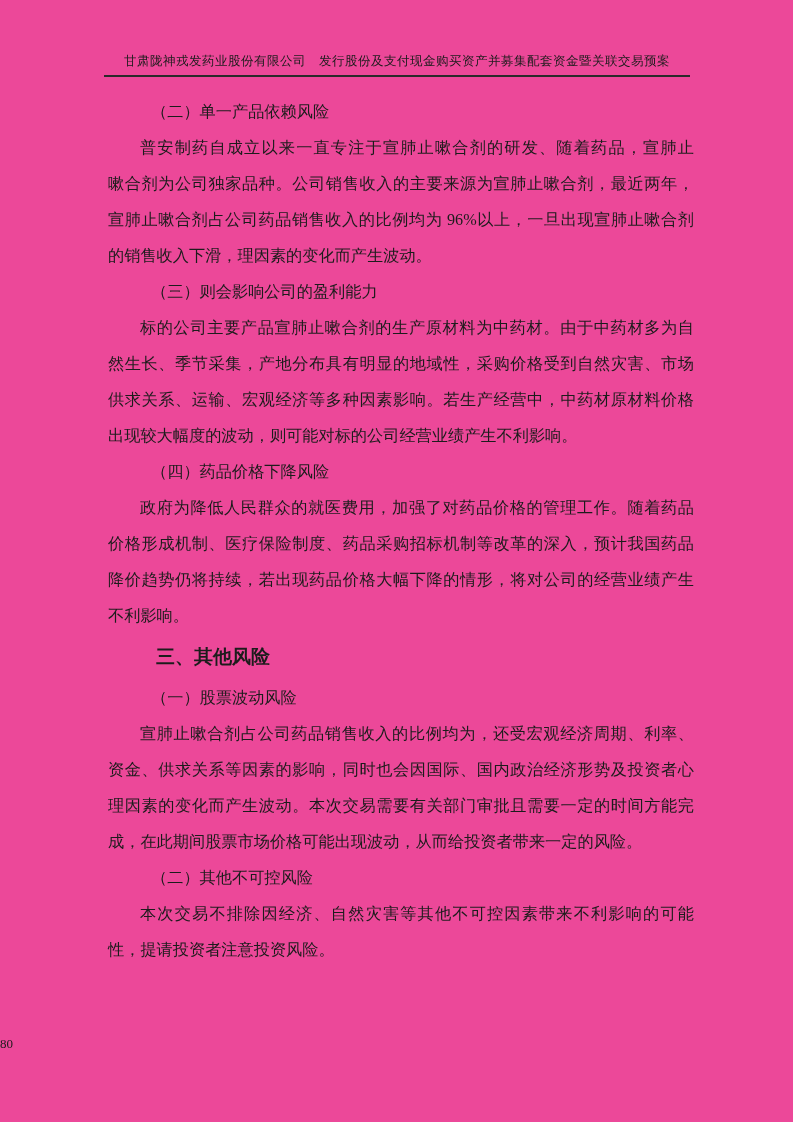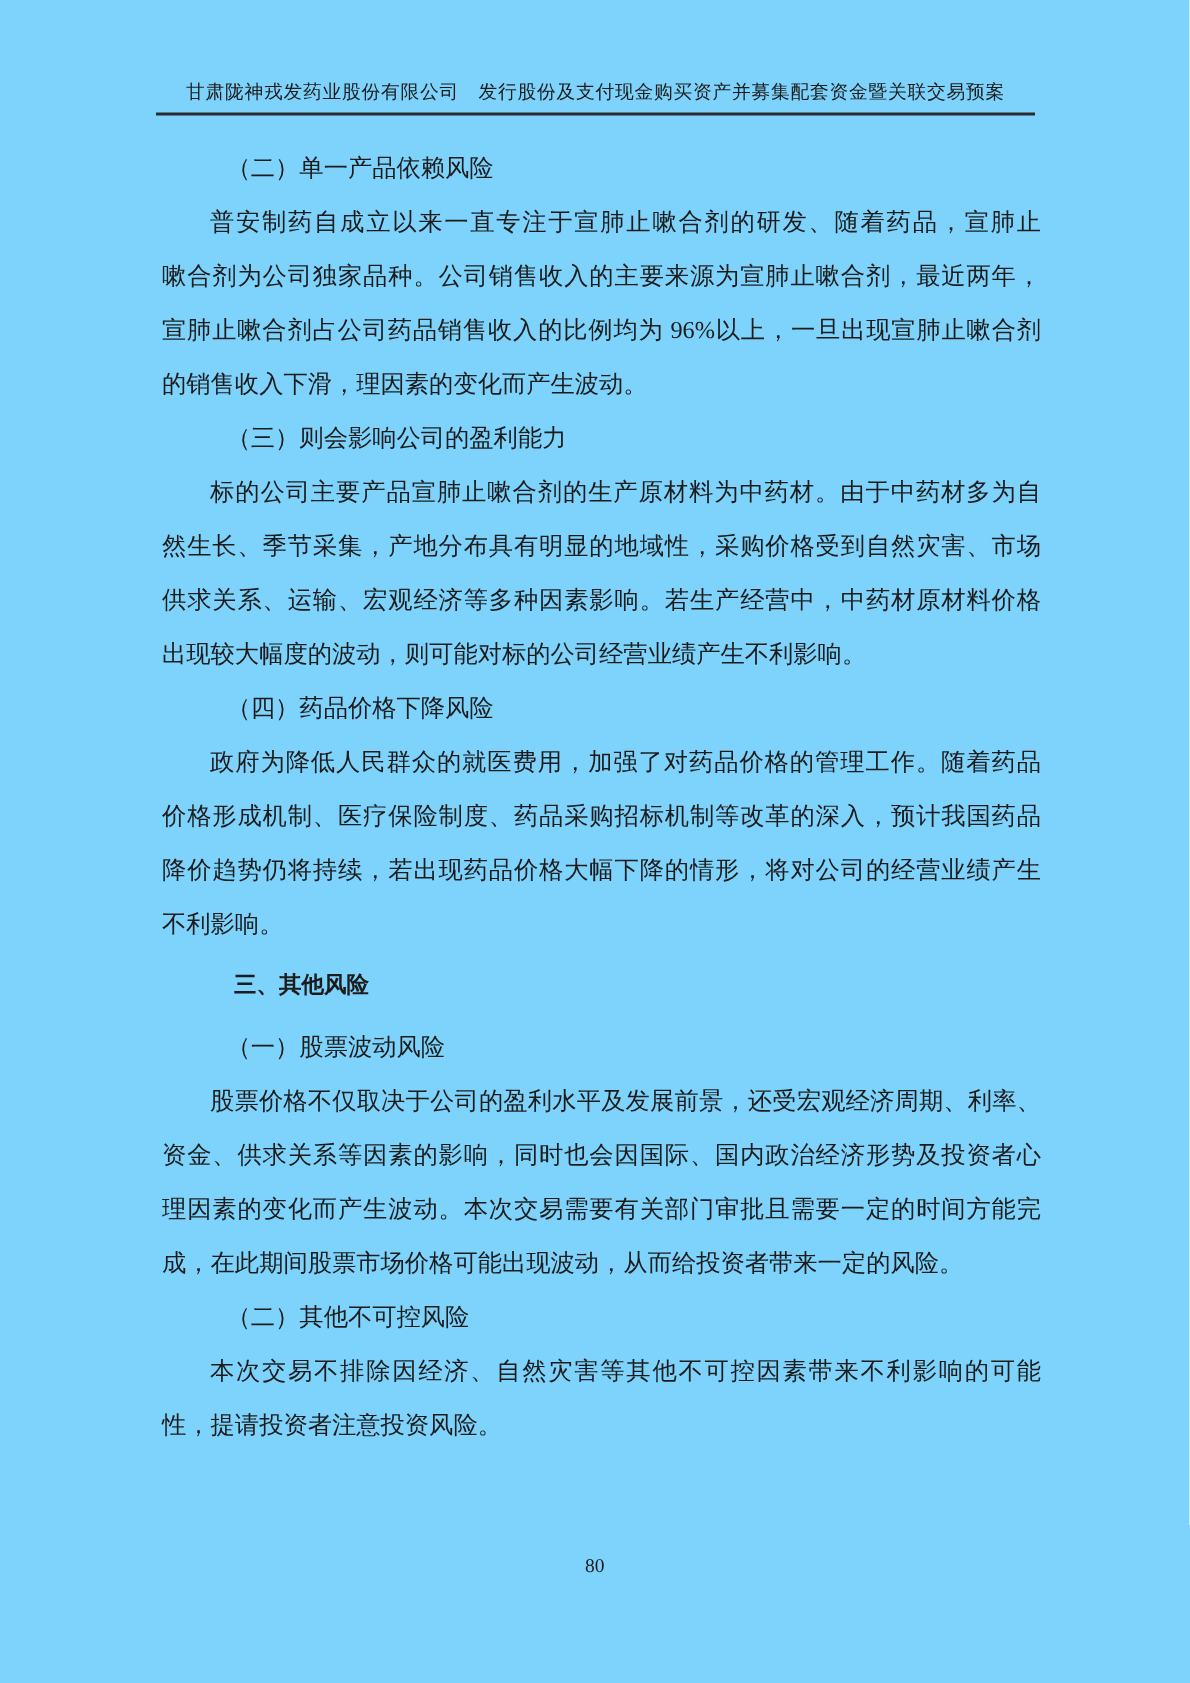--- a/index.html
+++ b/index.html
@@ -1,20 +1,20 @@
 <!DOCTYPE html>
 <html><head>
 <meta charset="utf-8">
 <style>
   html, body { margin: 0; padding: 0; background: #ffffff; }
   .page {
     position: relative;
     width: 793px;
     height: 1122px;
-    background: #7dd3fc;
+    background: #ec4899;
     overflow: hidden;
     font-family: "Liberation Serif", "DejaVu Serif", serif;
     color: #1c1c1c;
   }
   .header {
     position: absolute;
     top: 50px;
     left: 104px;
     width: 586px;
     text-align: center;
@@ -34,37 +34,37 @@
   }
   .h3 {
     line-height: 36px;
     text-indent: 43px;
     font-weight: normal;
   }
   .h2 {
     line-height: 46px;
     text-indent: 48px;
     font-weight: bold;
-    font-size: 15px;
+    font-size: 19px;
   }
   .para { margin: 0; }
   .line {
     line-height: 36px;
     text-align: justify;
     text-align-last: justify;
     text-justify: inter-character;
   }
   .line.first { text-indent: 32px; }
   .line.last { text-align-last: auto; }
   .footer {
     position: absolute;
     top: 1034px;
     left: 0;
     width: 793px;
-    text-align: center;
+    text-align: left;
     font-size: 13px;
     line-height: 20px;
   }
 </style>
 </head>
 <body>
 
 <div class="page">
   <div class="header">甘肃陇神戎发药业股份有限公司　发行股份及支付现金购买资产并募集配套资金暨关联交易预案</div>
 
@@ -86,21 +86,21 @@
       <div class="h3">（四）药品价格下降风险</div>
       <div class="para">
         <div class="line first">政府为降低人民群众的就医费用，加强了对药品价格的管理工作。随着药品</div>
         <div class="line">价格形成机制、医疗保险制度、药品采购招标机制等改革的深入，预计我国药品</div>
         <div class="line">降价趋势仍将持续，若出现药品价格大幅下降的情形，将对公司的经营业绩产生</div>
         <div class="line last">不利影响。</div>
       </div>
       <div class="h2">三、其他风险</div>
       <div class="h3">（一）股票波动风险</div>
       <div class="para">
-        <div class="line first">股票价格不仅取决于公司的盈利水平及发展前景，还受宏观经济周期、利率、</div>
+        <div class="line first">宣肺止嗽合剂占公司药品销售收入的比例均为，还受宏观经济周期、利率、</div>
         <div class="line">资金、供求关系等因素的影响，同时也会因国际、国内政治经济形势及投资者心</div>
         <div class="line">理因素的变化而产生波动。本次交易需要有关部门审批且需要一定的时间方能完</div>
         <div class="line last">成，在此期间股票市场价格可能出现波动，从而给投资者带来一定的风险。</div>
       </div>
       <div class="h3">（二）其他不可控风险</div>
       <div class="para">
         <div class="line first">本次交易不排除因经济、自然灾害等其他不可控因素带来不利影响的可能</div>
         <div class="line last">性，提请投资者注意投资风险。</div>
       </div>
     </div>

